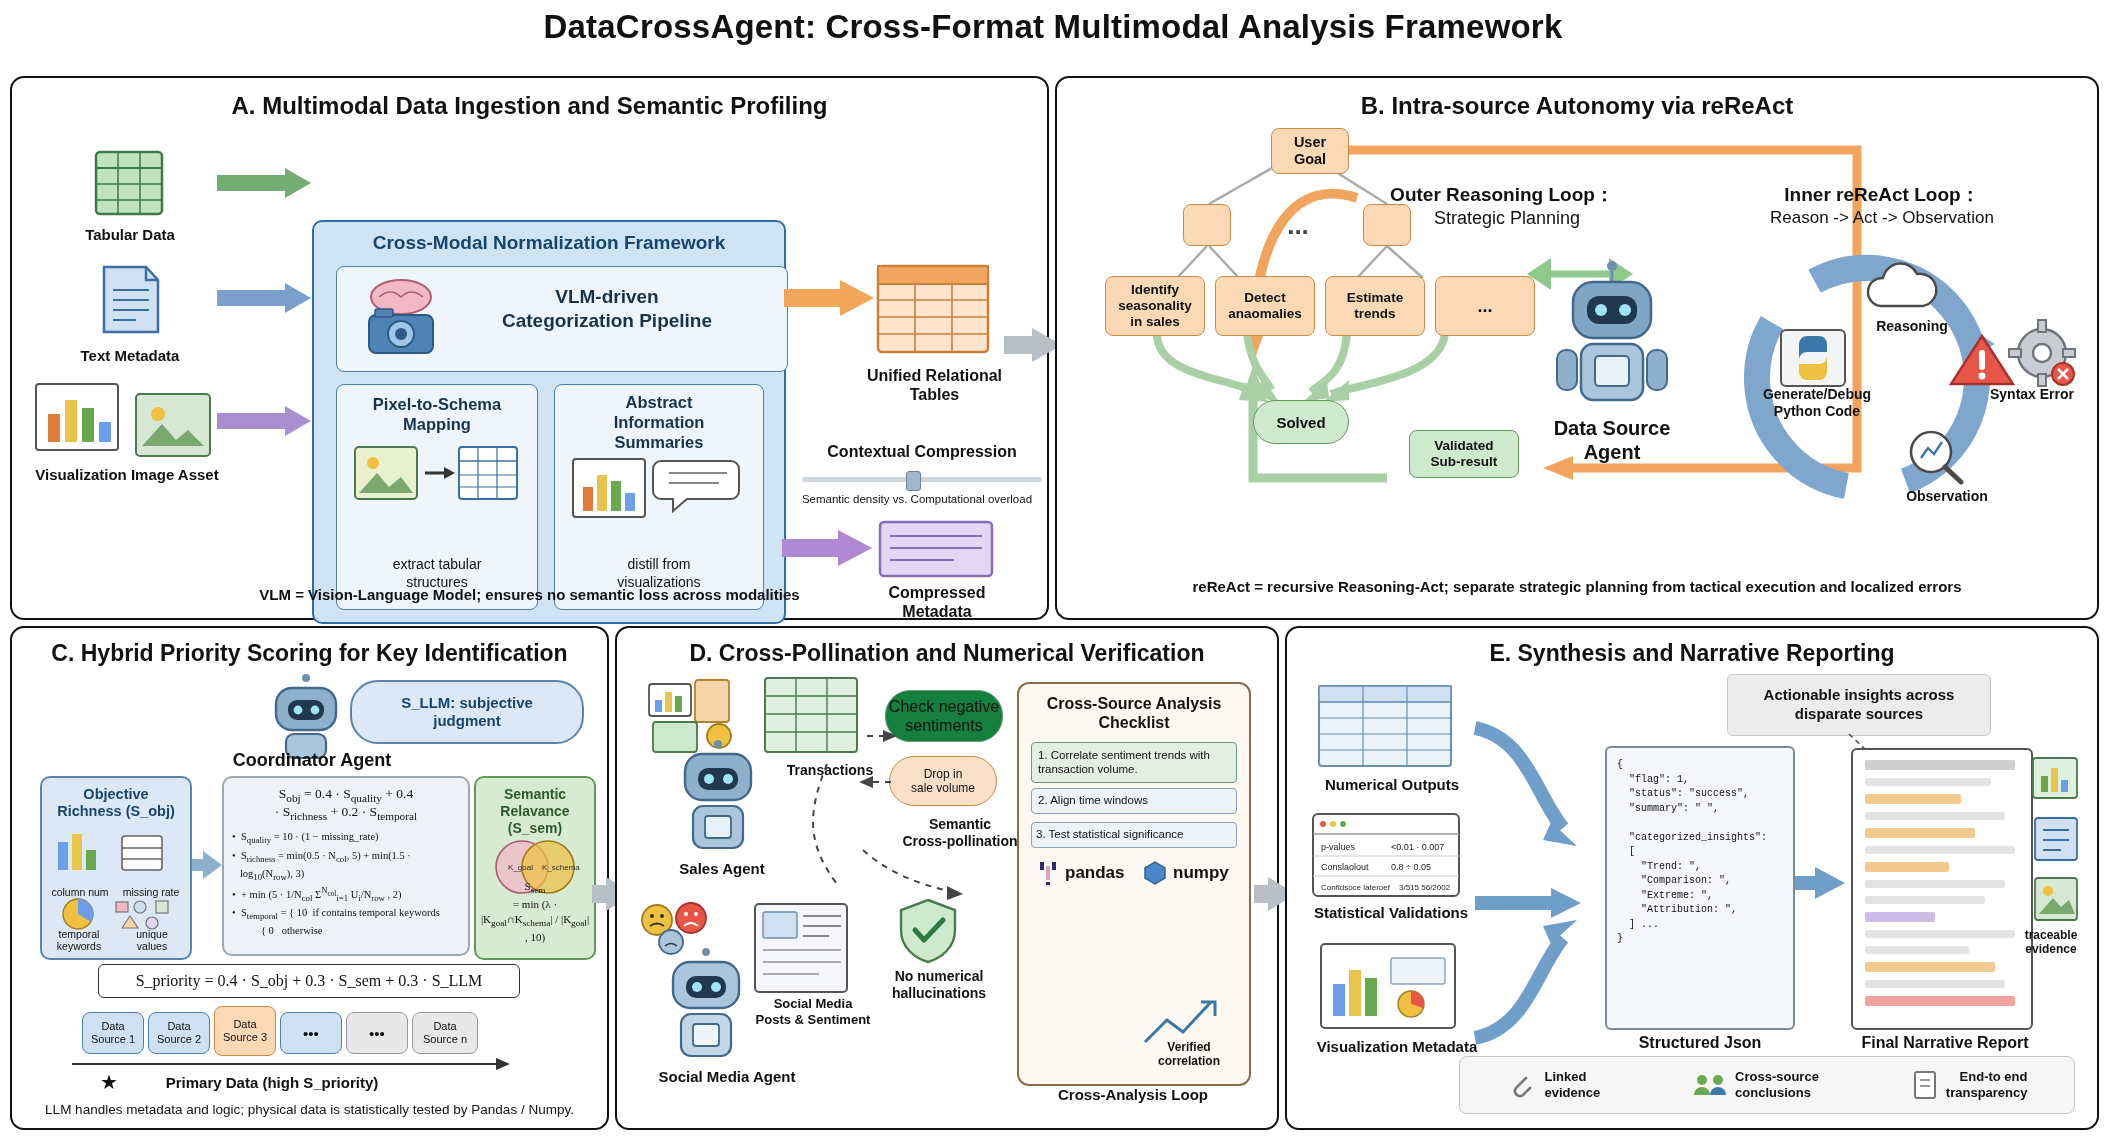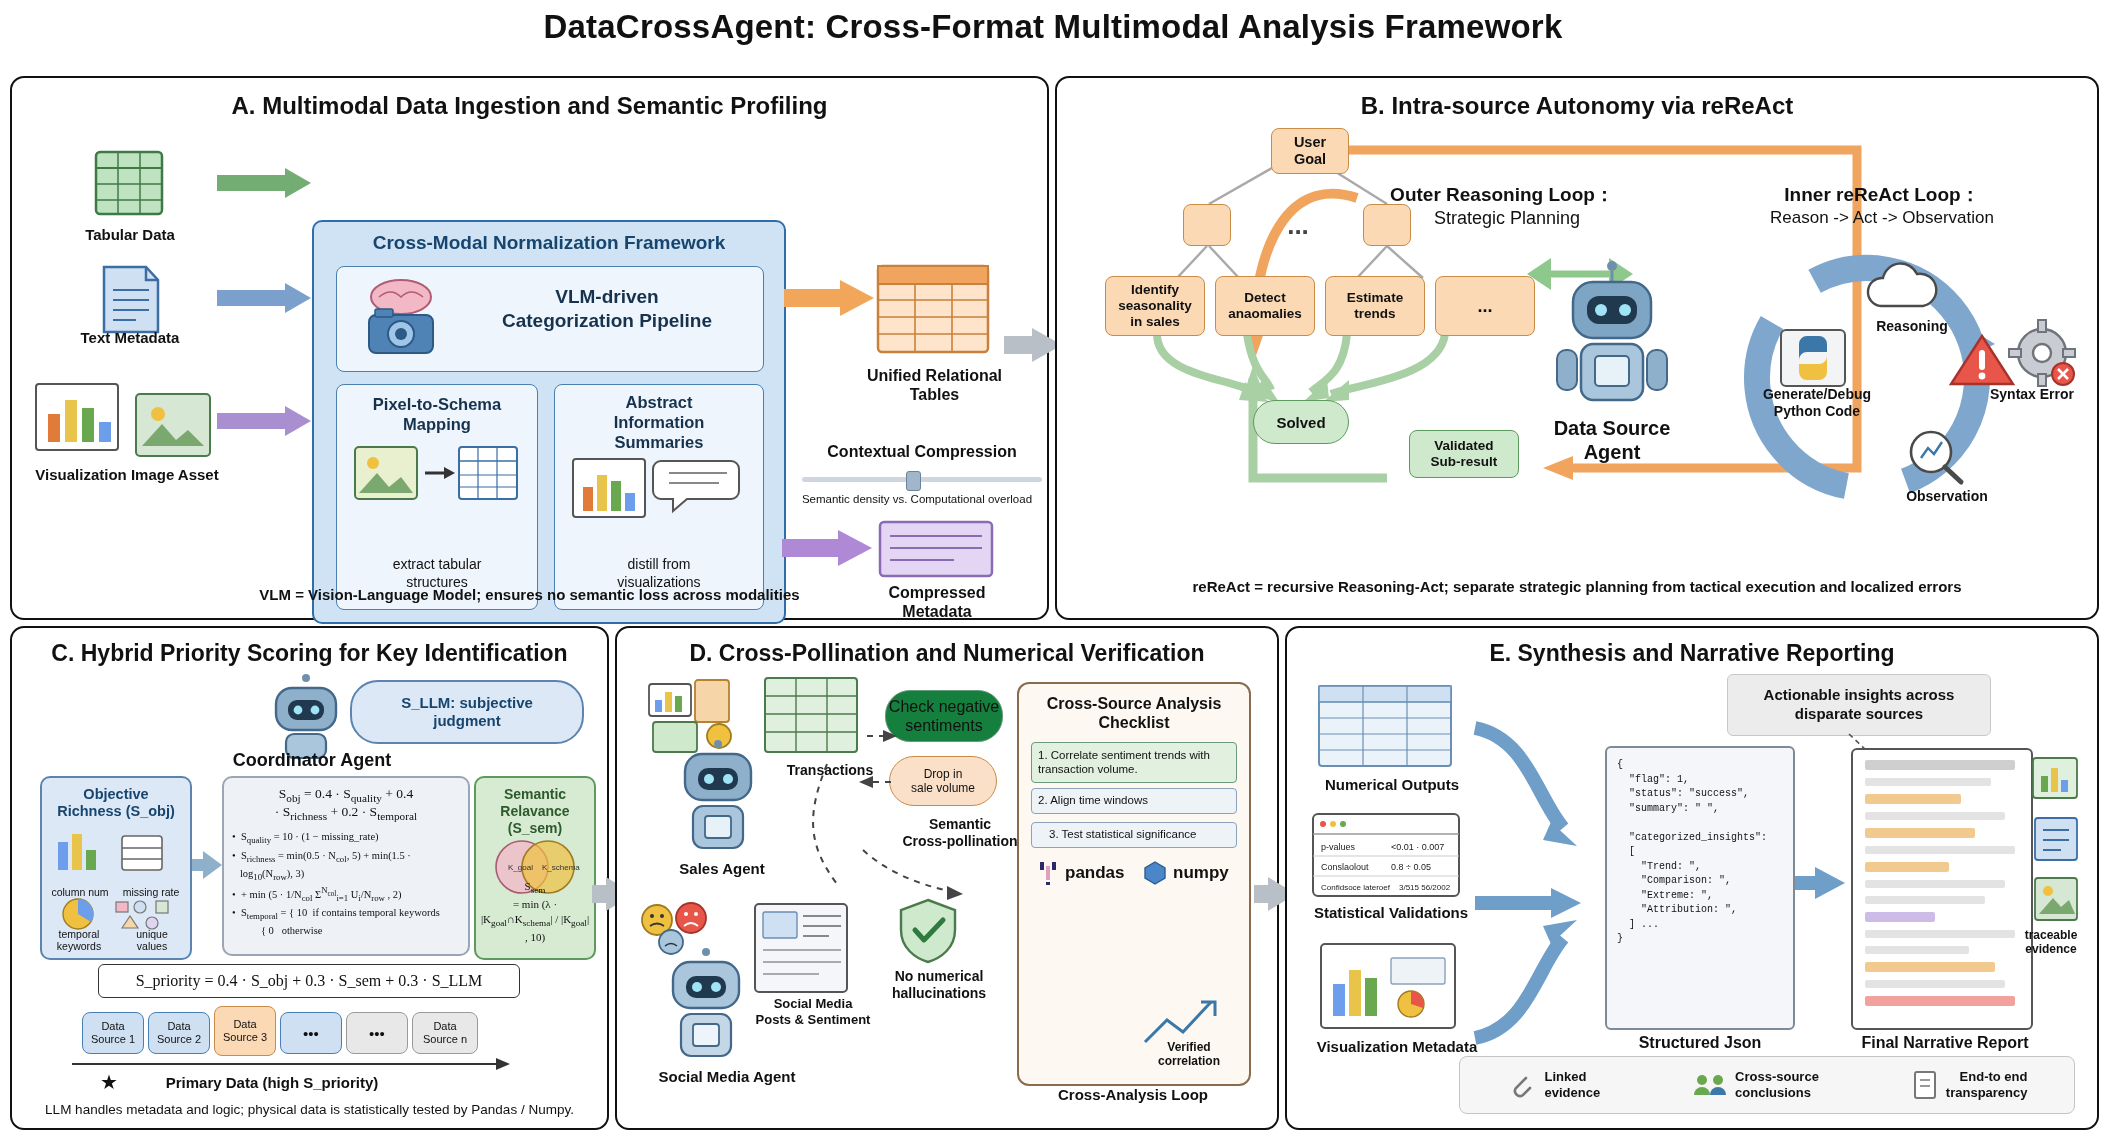--- a/index.html
+++ b/index.html
@@ -60,21 +60,21 @@
     <div class="ico" style="left:82px;top:186px;width:74px;height:72px;">
       <svg width="74" height="72" viewBox="0 0 74 72">
         <path d="M10 3 H52 L64 16 V68 H10 Z" fill="#cfe0f3" stroke="#3a6ea5" stroke-width="2.5"></path>
         <path d="M52 3 V16 H64" fill="none" stroke="#3a6ea5" stroke-width="2.5"></path>
         <line x1="19" y1="26" x2="55" y2="26" stroke="#3a6ea5" stroke-width="2"></line>
         <line x1="19" y1="36" x2="55" y2="36" stroke="#3a6ea5" stroke-width="2"></line>
         <line x1="19" y1="46" x2="55" y2="46" stroke="#3a6ea5" stroke-width="2"></line>
         <line x1="19" y1="56" x2="42" y2="56" stroke="#3a6ea5" stroke-width="2"></line>
       </svg>
     </div>
-    <div class="lbl bold" style="left:38px;top:251px;width:160px;font-size:15px;">Text Metadata</div>
+    <div class="lbl bold" style="left:38px;top:269px;width:160px;font-size:15px;">Text Metadata</div>
 
     <div class="ico" style="left:20px;top:300px;width:110px;height:78px;">
       <svg width="110" height="78" viewBox="0 0 110 78">
         <rect x="4" y="6" width="82" height="66" rx="3" fill="#ffffff" stroke="#555" stroke-width="2"></rect>
         <rect x="16" y="36" width="12" height="28" fill="#e07b39"></rect>
         <rect x="33" y="22" width="12" height="42" fill="#e8c44a"></rect>
         <rect x="50" y="30" width="12" height="34" fill="#6aa84f"></rect>
         <rect x="67" y="44" width="12" height="20" fill="#6d9eeb"></rect>
       </svg>
     </div>
@@ -94,21 +94,21 @@
         <path d="M10 160 H82" stroke="#7ba0cc" stroke-width="16" fill="none"></path>
         <path d="M78 145 L104 160 L78 175 Z" fill="#7ba0cc"></path>
         <path d="M10 283 H82" stroke="#a98fd0" stroke-width="16" fill="none"></path>
         <path d="M78 268 L104 283 L78 298 Z" fill="#a98fd0"></path>
       </g>
     </svg>
 
     <div class="cmn">
       <div class="cmn-h">Cross-Modal Normalization Framework</div>
 
-      <div class="inner" style="left:22px;top:44px;width:426px;height:104px;">
+      <div class="inner" style="left:22px;top:44px;width:426px;height:104px;padding-left:24px;">
         <div class="ico" style="left:8px;top:8px;width:110px;height:88px;">
           <svg width="110" height="88" viewBox="0 0 110 88">
             <ellipse cx="56" cy="22" rx="30" ry="17" fill="#f2b8c6" stroke="#b05c74" stroke-width="2"></ellipse>
             <path d="M34 22 Q46 12 56 22 Q66 12 78 22" fill="none" stroke="#b05c74" stroke-width="1.6"></path>
             <rect x="24" y="40" width="64" height="38" rx="7" fill="#4f83b5" stroke="#2d5a85" stroke-width="2"></rect>
             <circle cx="56" cy="59" r="13" fill="#9fc6e8" stroke="#2d5a85" stroke-width="2"></circle>
             <circle cx="56" cy="59" r="6" fill="#2d5a85"></circle>
             <rect x="30" y="34" width="18" height="8" rx="2" fill="#4f83b5" stroke="#2d5a85" stroke-width="1.5"></rect>
           </svg>
         </div>
@@ -518,21 +518,21 @@
         <path d="M35 4 L62 14 V34 C62 52 48 62 35 66 C22 62 8 52 8 34 V14 Z" fill="#cfe9cd" stroke="#4b7a4b" stroke-width="2.4"></path>
         <path d="M22 34 L31 44 L50 24" fill="none" stroke="#2f7a3f" stroke-width="5" stroke-linecap="round" stroke-linejoin="round"></path>
       </svg>
     </div>
     <div class="lbl bold" style="left:252px;top:340px;width:140px;font-size:14px;line-height:1.2;">No numerical<br>hallucinations</div>
 
     <div style="position:absolute;left:400px;top:54px;width:230px;height:400px;background:#fdf8f1;border:2.4px solid #8a6b4e;border-radius:12px;">
       <div style="position:absolute;left:0;top:10px;width:100%;text-align:center;font-size:16px;font-weight:bold;line-height:1.2;">Cross-Source Analysis<br>Checklist</div>
       <div style="position:absolute;left:12px;top:58px;width:206px;min-height:36px;background:#e2f0e0;border:1.4px solid #6a9a7e;border-radius:4px;font-size:11.5px;padding:5px 6px;box-sizing:border-box;line-height:1.25;">1. Correlate sentiment trends with transaction volume.</div>
       <div style="position:absolute;left:12px;top:104px;width:206px;height:26px;background:#eef3f8;border:1.4px solid #8aa2bb;border-radius:4px;font-size:11.5px;padding:5px 6px;box-sizing:border-box;">2. Align time windows</div>
-      <div style="position:absolute;left:12px;top:138px;width:206px;height:26px;background:#eef3f8;border:1.4px solid #8aa2bb;border-radius:4px;font-size:11.5px;padding:5px 17px;box-sizing:border-box;">3. Test statistical significance</div>
+      <div style="position:absolute;left:12px;top:138px;width:206px;height:26px;background:#eef3f8;border:1.4px solid #8aa2bb;border-radius:4px;font-size:11.5px;padding:5px 4px;box-sizing:border-box;">3. Test statistical significance</div>
 
       <div style="position:absolute;left:18px;top:176px;display:flex;align-items:center;gap:6px;">
         <svg width="22" height="26" viewBox="0 0 22 26">
             <rect x="3" y="2" width="4" height="8" fill="#2b2b6b"></rect>
             <rect x="9" y="6" width="4" height="14" fill="#e0a0c0"></rect>
             <rect x="15" y="2" width="4" height="8" fill="#2b2b6b"></rect>
             <rect x="9" y="22" width="4" height="3" fill="#2b2b6b"></rect>
           </svg>
         <span style="font-size:17px;font-weight:bold;">pandas</span>
       </div>

